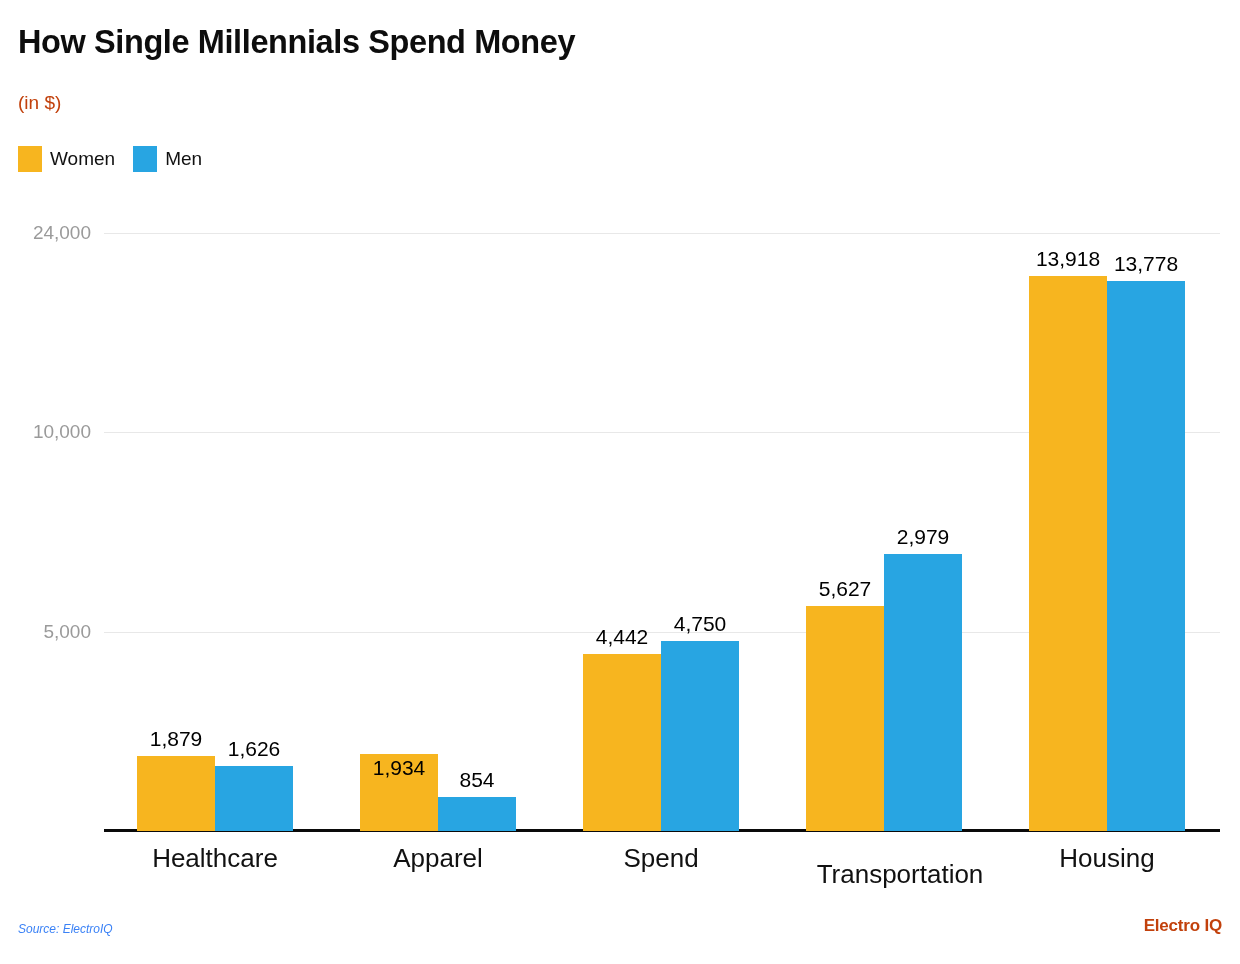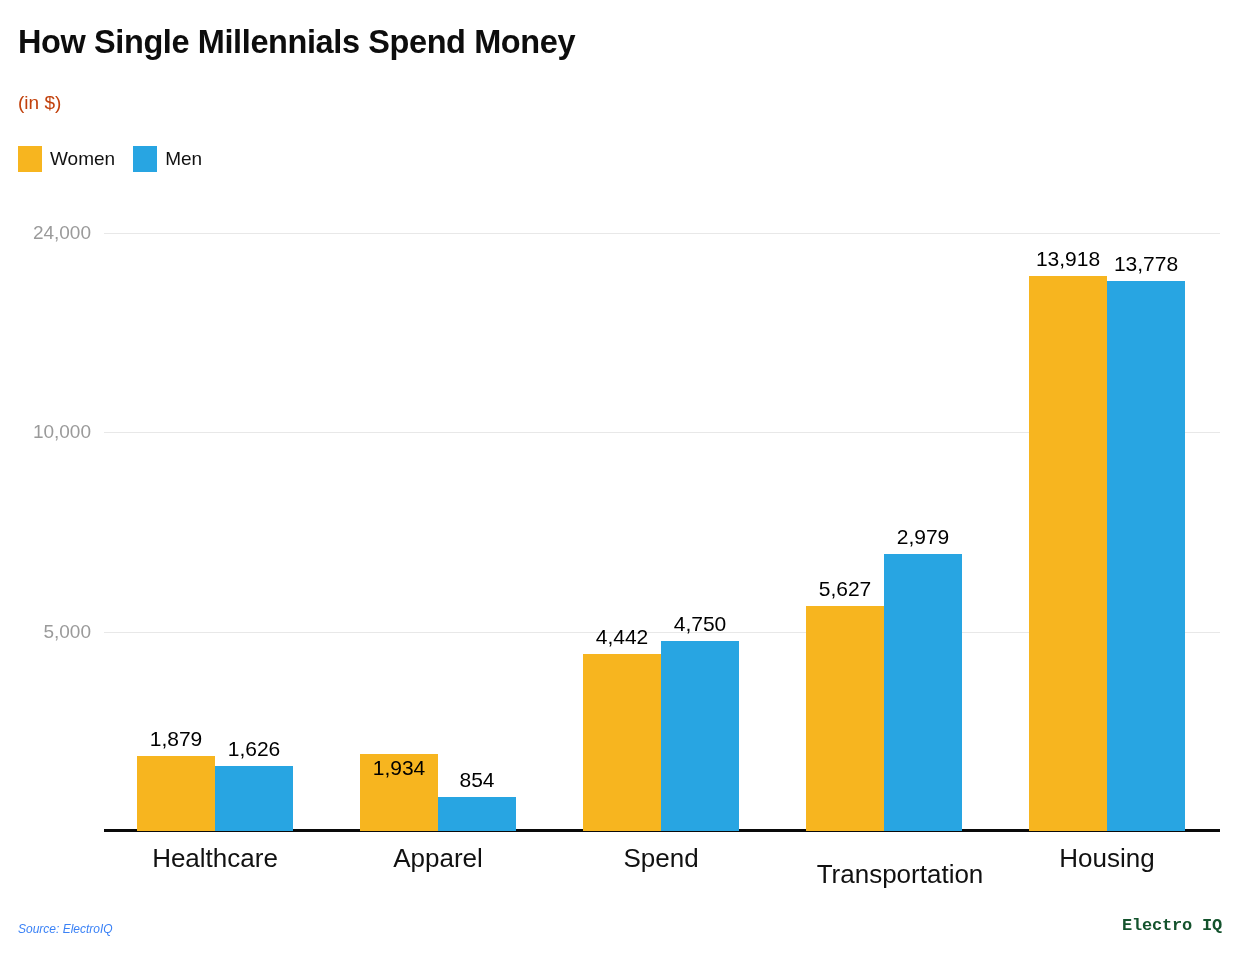--- a/index.html
+++ b/index.html
@@ -137,24 +137,23 @@
     color: #3b82f6;
     white-space: nowrap;
     font-style: italic;
   }
   .brand-mark {
     position: absolute;
     right: 18px;
     top: 916px;
     font-size: 17px;
     font-weight: bold;
-    color: #14532d;
+    color: #c2410c;
     white-space: nowrap;
     letter-spacing: -0.2px;
-    font-family: Liberation Mono, monospace;
   }
 </style>
 </head>
 <body>
 
 <div class="page">
 
   <div class="chart-title">How Single Millennials Spend Money</div>
   <div class="chart-subtitle">(in $)</div>
 

